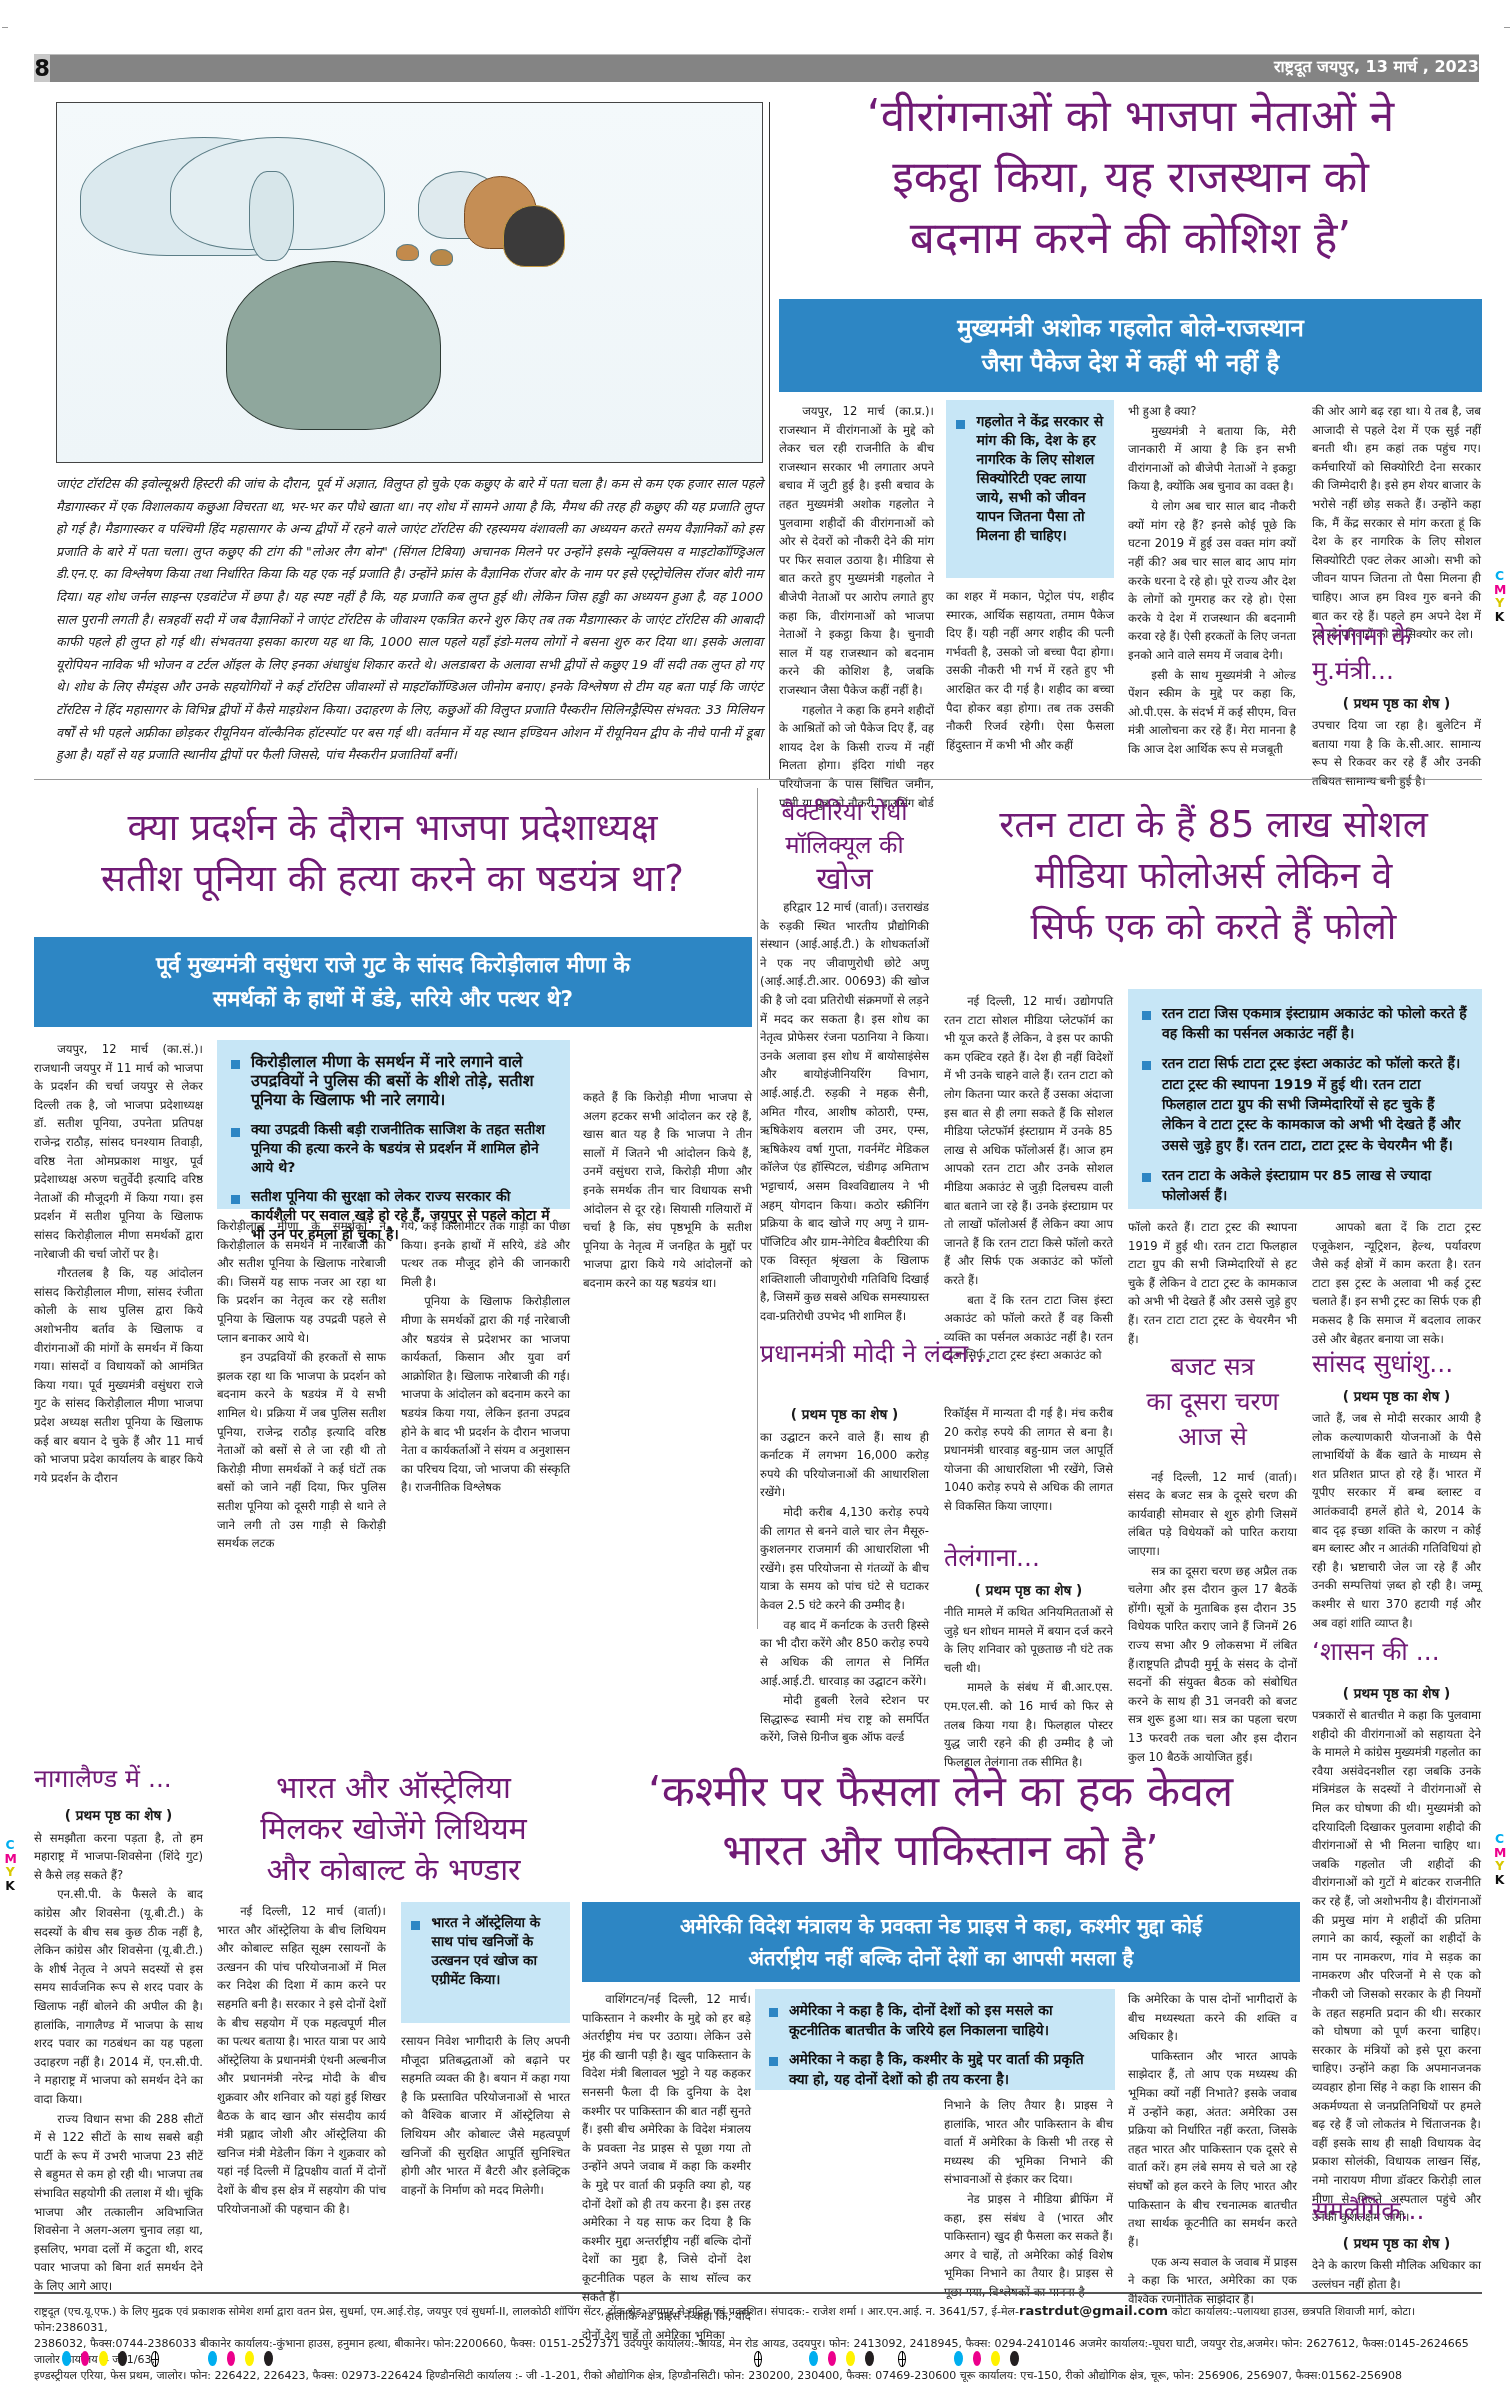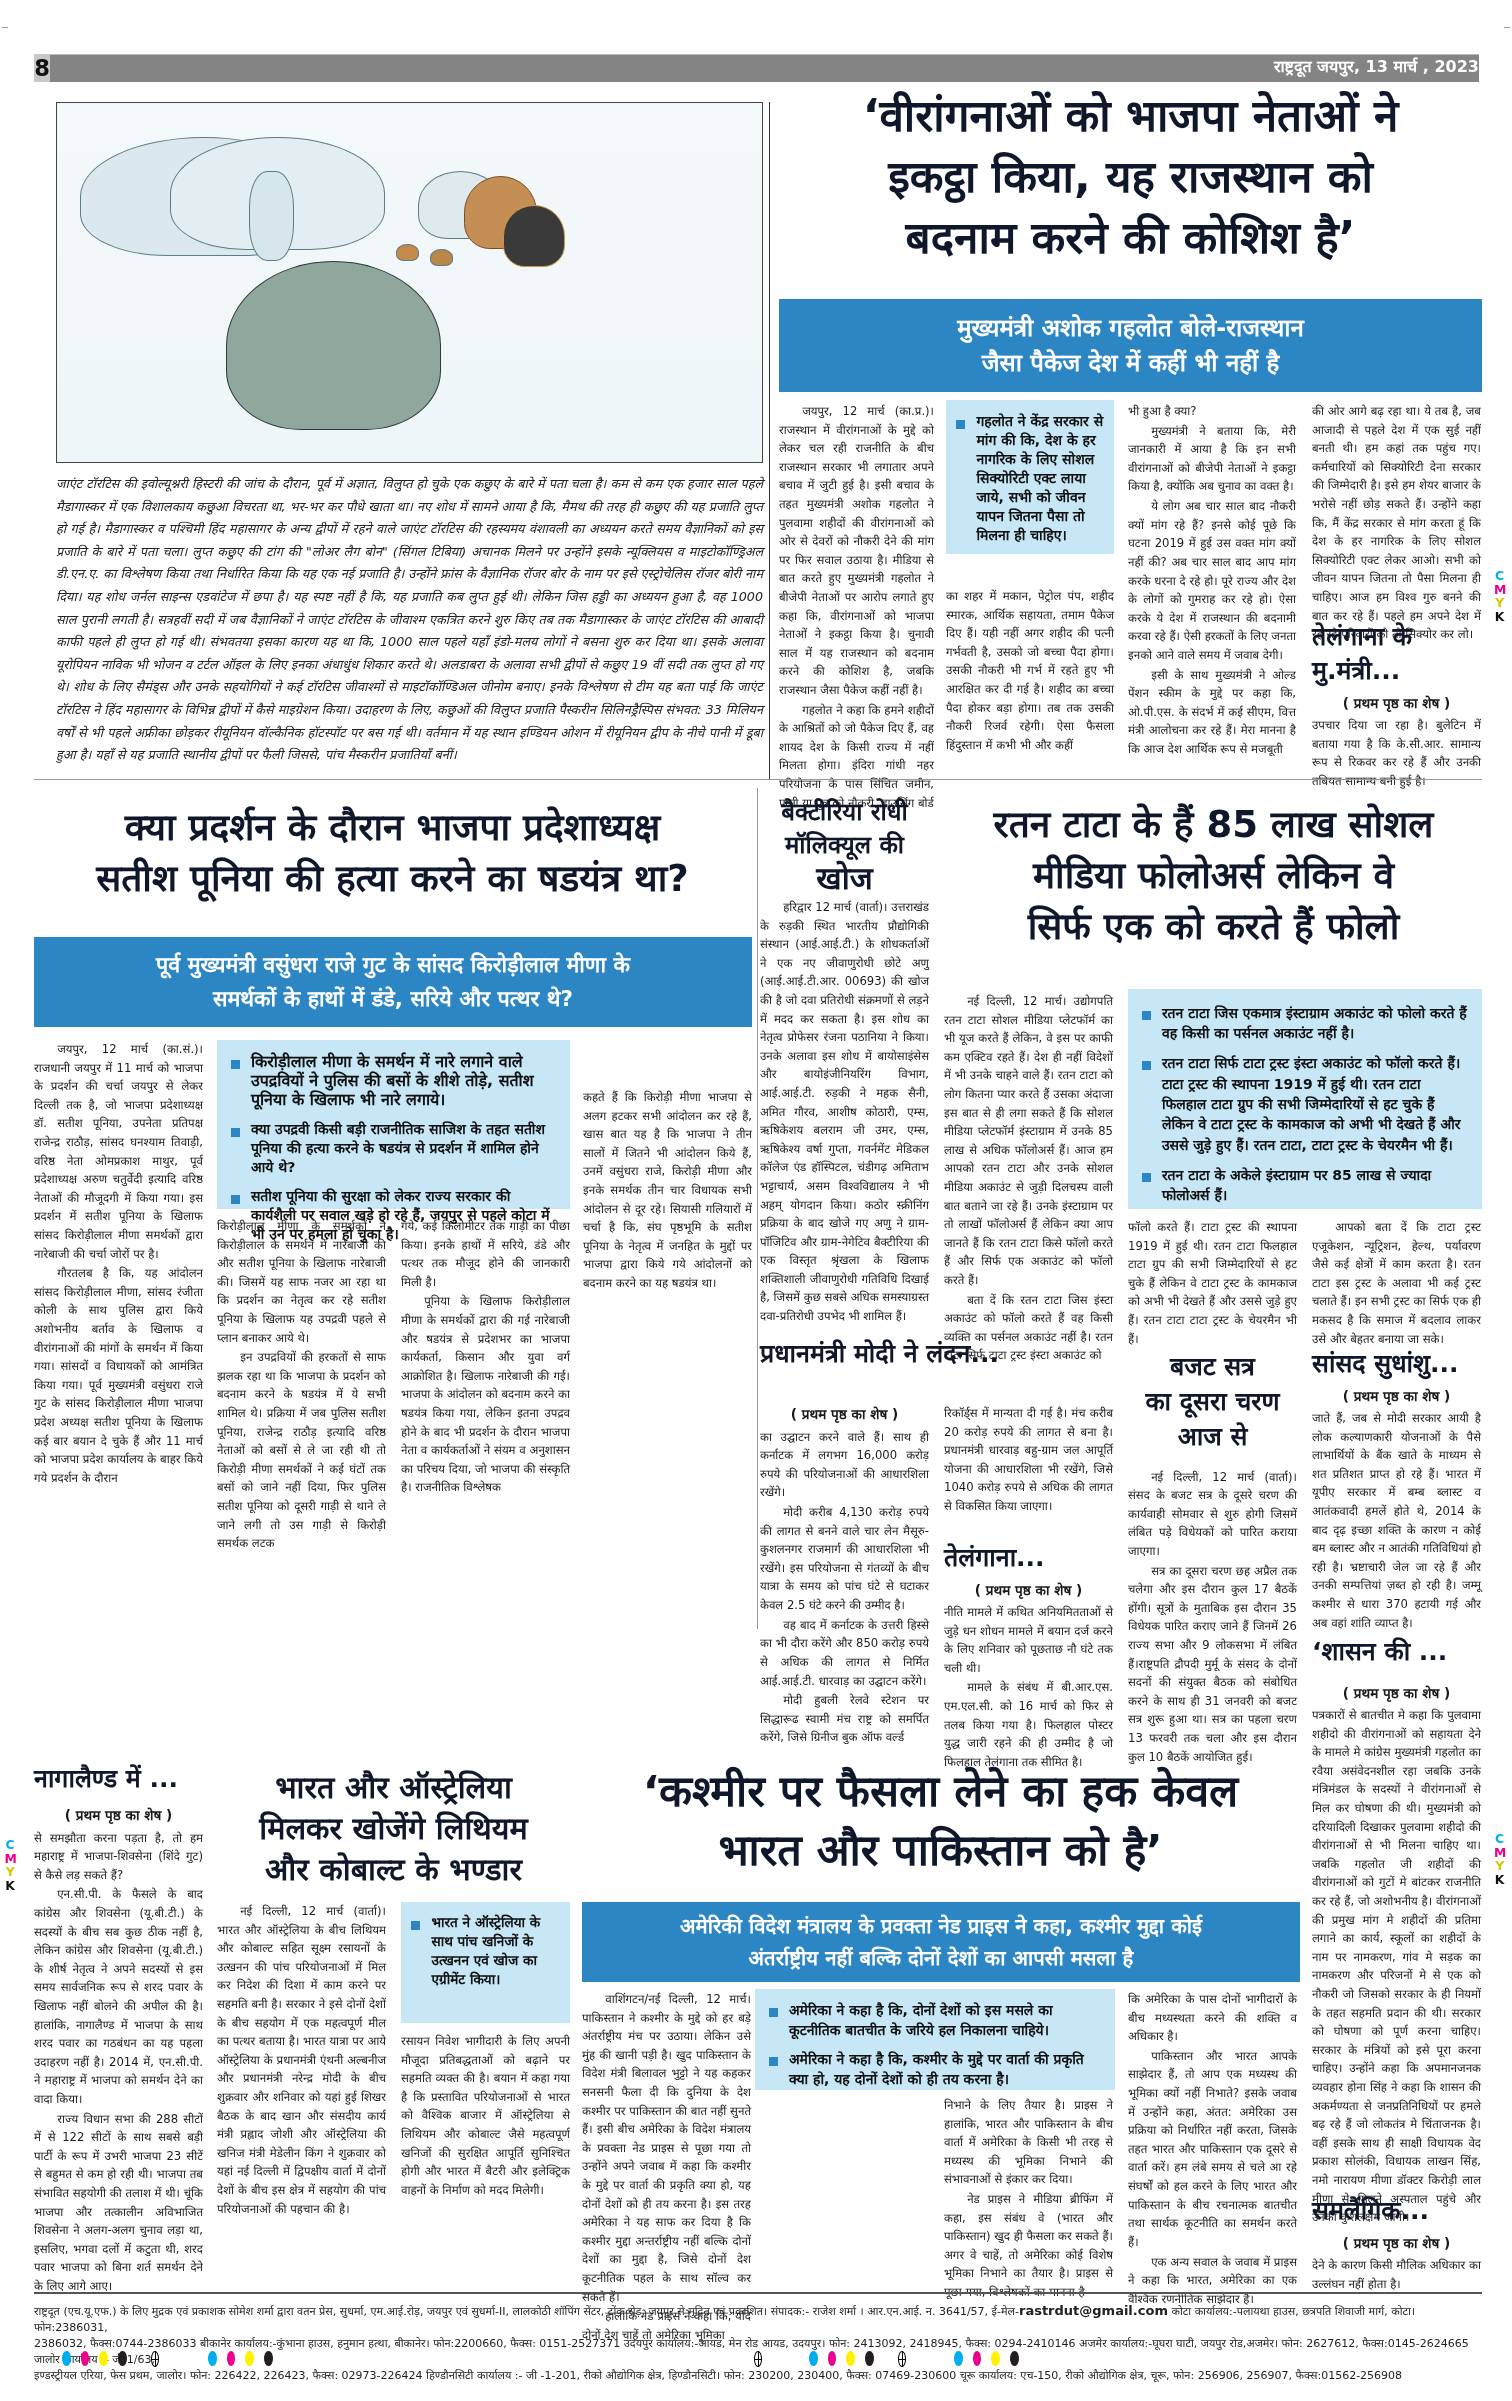--- a/index.html
+++ b/index.html
@@ -6,21 +6,21 @@
   body { width: 1512px; height: 2401px; background: #ffffff; position: relative; overflow: hidden;
          font-family: "DejaVu Sans", "Liberation Sans", sans-serif; color: #1a1a1a; }
   .abs { position: absolute; }
   .masthead { left: 34px; top: 54px; width: 1445px; height: 28px; background: #848484; border-top: 1.7px solid #bcbcbc; }
   .pageno { left: 34px; top: 54px; width: 16px; height: 28px; background: #c8c8c8; font-size: 22.6px; font-weight: bold; color: #111; text-align: center; line-height: 28px; }
   .mast-date { right: 33px; top: 55px; color: #fff; font-size: 16px; font-weight: bold; }
   .crop { background: #999; }
   .photo-box { left: 56px; top: 102px; width: 707px; height: 361px; border: 1.7px solid #444; border-right-width: 0.6px; background: linear-gradient(#f4f9fb, #eef5f8); overflow: hidden; }
   .shell { position: absolute; border-radius: 50% 50% 35% 35%; border: 1.7px solid #5b7d86; }
   .caption { left: 56px; top: 473px; width: 707px; font-size: 12.7px; line-height: 22.6px; font-style: italic; text-align: justify; color: #222; }
-  .headline { font-weight: bold; color: #0f172a; text-align: center; }
+  .headline { font-weight: normal; color: #701a75; text-align: center; }
   .h-xl { font-size: 44px; line-height: 61px; }
   .h-l { font-size: 37px; line-height: 51px; }
   .h-m { font-size: 30.5px; line-height: 41px; }
   .h-s { font-size: 25px; line-height: 34px; text-align: left; }
   .band { background: #2d86c4; color: #fff; font-weight: bold; text-align: center; display: flex; align-items: center; justify-content: center; }
   .band span { display: block; }
   .hl-box { background: #c7e6f6; padding: 14.7px 17px; }
   .hl-item { display: flex; gap: 11.3px; font-weight: bold; font-size: 15.2px; line-height: 24px; margin-bottom: 14.7px; color: #111; }
   .hl-item:last-child { margin-bottom: 0; }
   .bullet { flex: 0 0 9px; width: 9px; height: 9px; background: #2d86c4; margin-top: 8px; }
@@ -70,21 +70,21 @@
   <div class="headline h-xl">बदनाम करने की कोशिश है’</div>
 </div>
 <div class="abs band" style="left:779px;top:299px;width:703px;height:93px;font-size:24px;line-height:35px;flex-direction:column;">
   <span>मुख्यमंत्री अशोक गहलोत बोले-राजस्थान</span>
   <span>जैसा पैकेज देश में कहीं भी नहीं है</span>
 </div>
 <div class="abs col" style="left:779px;top:402px;width:155px;">
   <p>जयपुर, 12 मार्च (का.प्र.)। राजस्थान में वीरांगनाओं के मुद्दे को लेकर चल रही राजनीति के बीच राजस्थान सरकार भी लगातार अपने बचाव में जुटी हुई है। इसी बचाव के तहत मुख्यमंत्री अशोक गहलोत ने पुलवामा शहीदों की वीरांगनाओं को ओर से देवरों को नौकरी देने की मांग पर फिर सवाल उठाया है। मीडिया से बात करते हुए मुख्यमंत्री गहलोत ने बीजेपी नेताओं पर आरोप लगाते हुए कहा कि, वीरांगनाओं को भाजपा नेताओं ने इकट्ठा किया है। चुनावी साल में यह राजस्थान को बदनाम करने की कोशिश है, जबकि राजस्थान जैसा पैकेज कहीं नहीं है।</p>
   <p>गहलोत ने कहा कि हमने शहीदों के आश्रितों को जो पैकेज दिए हैं, वह शायद देश के किसी राज्य में नहीं मिलता होगा। इंदिरा गांधी नहर परियोजना के पास सिंचित जमीन, पत्नी या पुत्र को नौकरी, हाउसिंग बोर्ड</p>
 </div>
-<div class="abs hl-box" style="left:946px;top:400px;width:168px;height:154px;padding:12.4px 10.2px;">
+<div class="abs hl-box" style="left:946px;top:400px;width:168px;height:178px;padding:12.4px 10.2px;">
   <div class="hl-item" style="font-size:14px;line-height:19px;">
       <span class="bullet"></span>
       <span>गहलोत ने केंद्र सरकार से मांग की कि, देश के हर नागरिक के लिए सोशल सिक्योरिटी एक्ट लाया जाये, सभी को जीवन यापन जितना पैसा तो मिलना ही चाहिए।</span>
     </div>
 </div>
 <div class="abs col" style="left:946px;top:587px;width:168px;">
   <p class="noind">का शहर में मकान, पेट्रोल पंप, शहीद स्मारक, आर्थिक सहायता, तमाम पैकेज दिए हैं। यही नहीं अगर शहीद की पत्नी गर्भवती है, उसको जो बच्चा पैदा होगा। उसकी नौकरी भी गर्भ में रहते हुए भी आरक्षित कर दी गई है। शहीद का बच्चा पैदा होकर बड़ा होगा। तब तक उसकी नौकरी रिजर्व रहेगी। ऐसा फैसला हिंदुस्तान में कभी भी और कहीं</p>
 </div>
 <div class="abs col" style="left:1128px;top:402px;width:168px;">
   <p class="noind">भी हुआ है क्या?</p>

